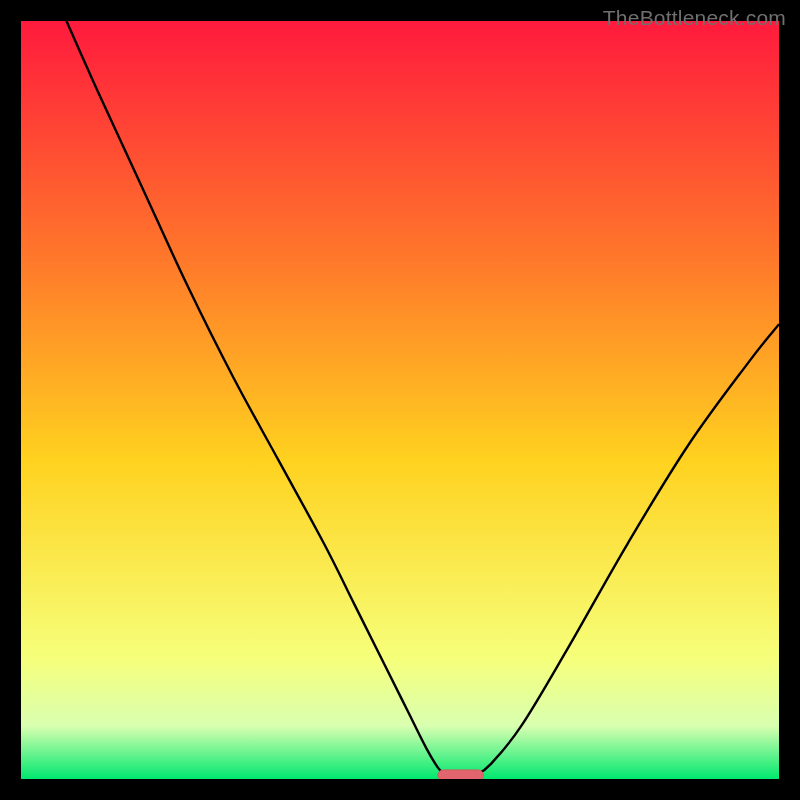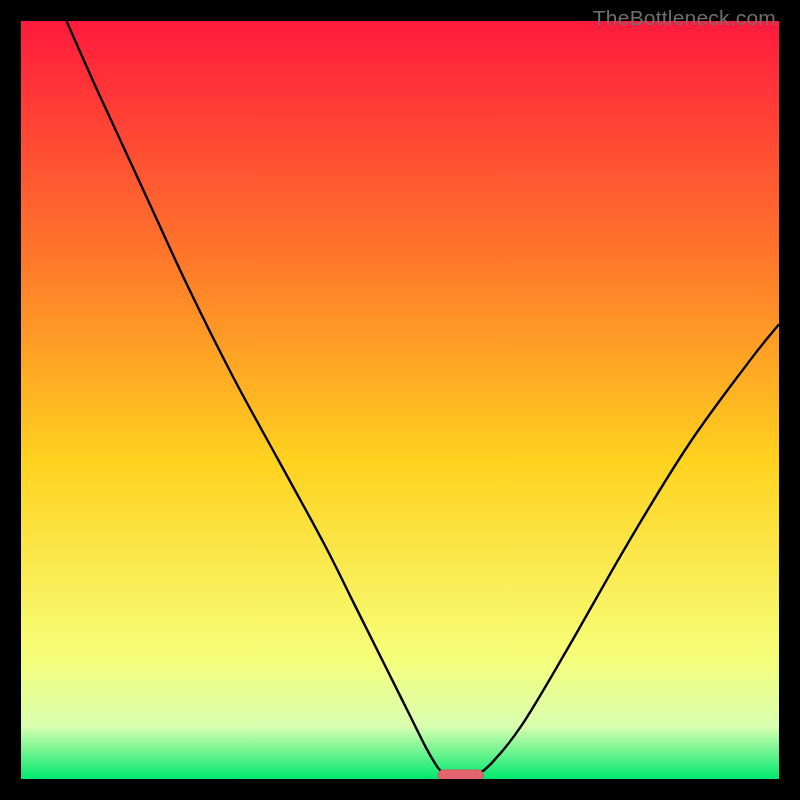--- a/index.html
+++ b/index.html
@@ -13,21 +13,21 @@
   }
   .outer {
     width: 800px;
     height: 800px;
     background: #000;
     position: relative;
   }
   .watermark {
     position: absolute;
     top: 6px;
-    right: 24px;
+    right: 14px;
     color: #6f6f6f;
     font-size: 21px;
     font-weight: 500;
     letter-spacing: 0.2px;
     z-index: 10;
   }
   .plot-wrap {
     position: absolute;
     left: 21px;
     top: 21px;

